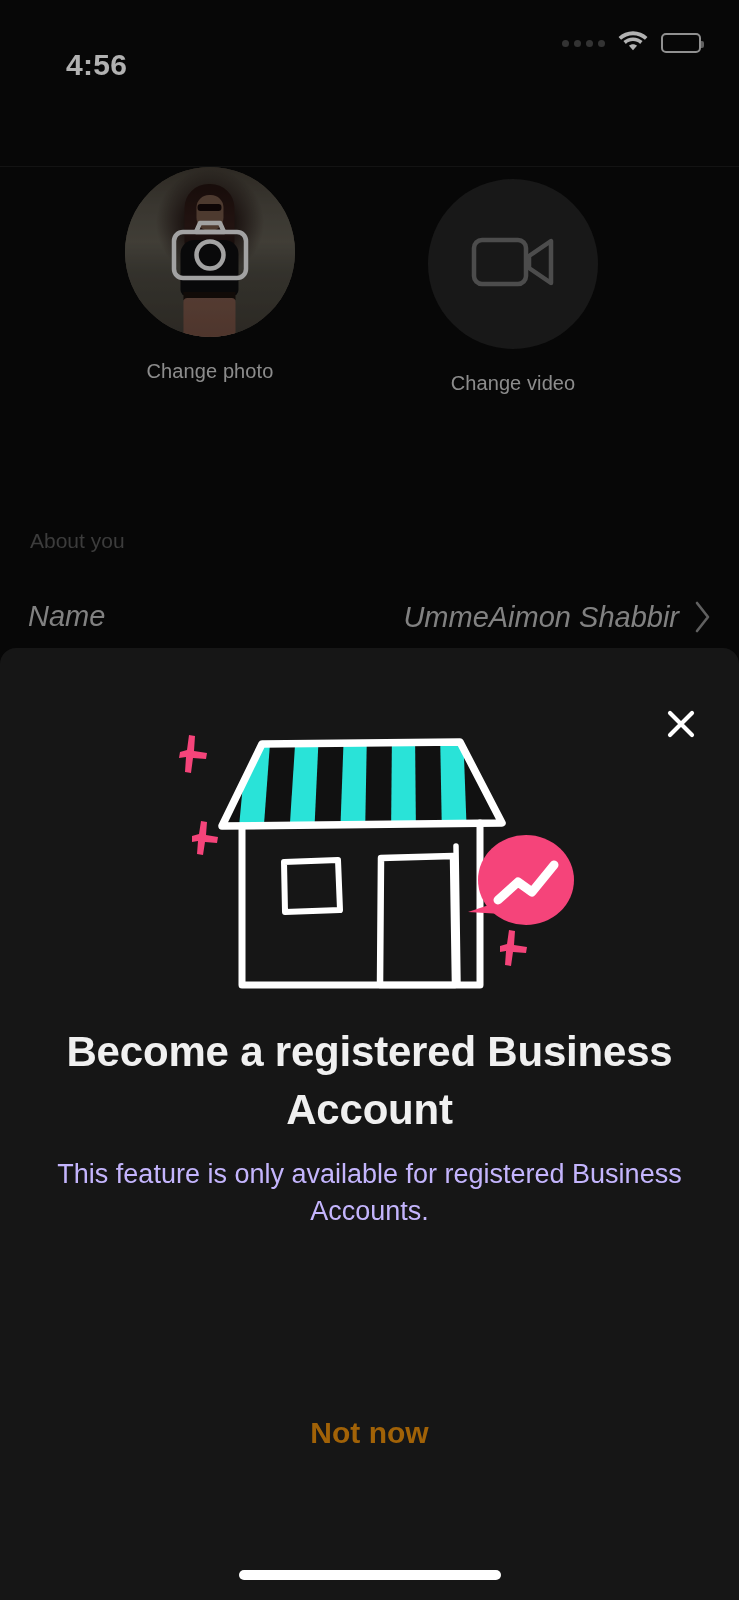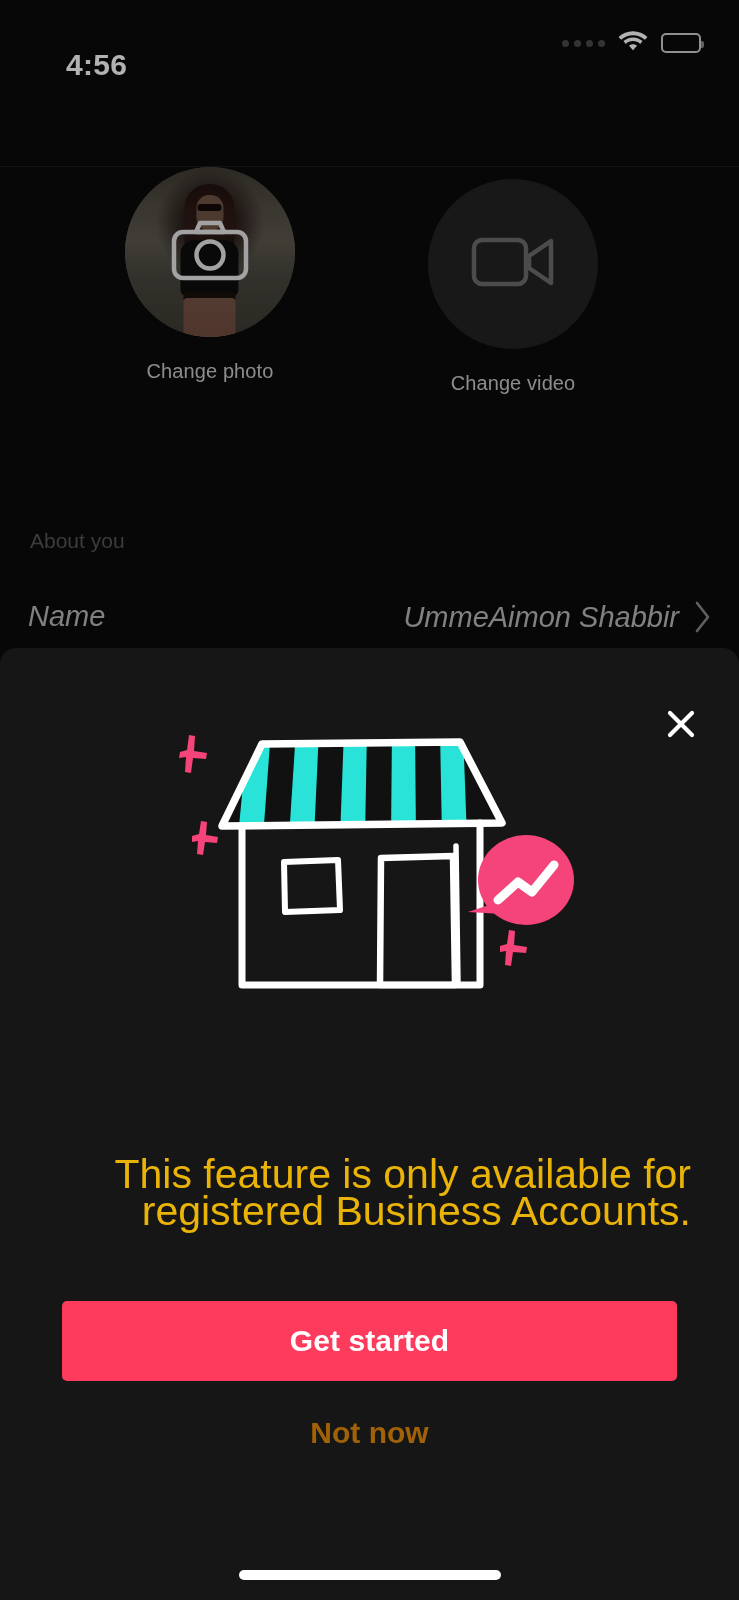--- a/index.html
+++ b/index.html
@@ -294,24 +294,24 @@
     font-size: 42px;
     font-weight: 700;
     line-height: 58px;
     color: #f0f0f0;
     letter-spacing: -0.2px;
   }
   #modal-body {
     position: absolute;
     left: 48px; top: 508px;
     width: 643px;
-    text-align: right;
-    font-size: 41px;
+    text-align: center;
+    font-size: 27px;
     line-height: 37px;
-    color: #eab308;
+    color: #c4b5fd;
   }
   #get-started-button {
     position: absolute;
     left: 62px; top: 653px;
     width: 615px; height: 80px;
     background: #fe3b5c;
     border: none;
     border-radius: 5px;
     color: #ffffff;
     font-size: 30px;
@@ -469,21 +469,21 @@
         <path d="M231 148 L303 146 L305 275 L230 275 Z" fill="none" stroke="#ffffff" stroke-width="6.5" stroke-linejoin="round" stroke-linecap="round"></path>
 
         <g>
           <path d="M318 202 L348 192 L352 204 Z" fill="#f5447a"></path>
           <ellipse cx="376" cy="170" rx="48" ry="45" fill="#f5447a"></ellipse>
           <path d="M348 190 l20 -18 l14 10 l22 -27" stroke="#ffffff" stroke-width="9" fill="none" stroke-linecap="round" stroke-linejoin="round"></path>
         </g>
       </svg>
     </div>
 
+    <div id="modal-title">Become a registered Business Account</div>
     <div id="modal-body">This feature is only available for registered Business Accounts.</div>
 
-    <button id="get-started-button">Get started</button>
     <button id="not-now-button">Not now</button>
   </div>
 
   <div id="home-indicator"></div>
 
 </div>
 
 </body></html>

